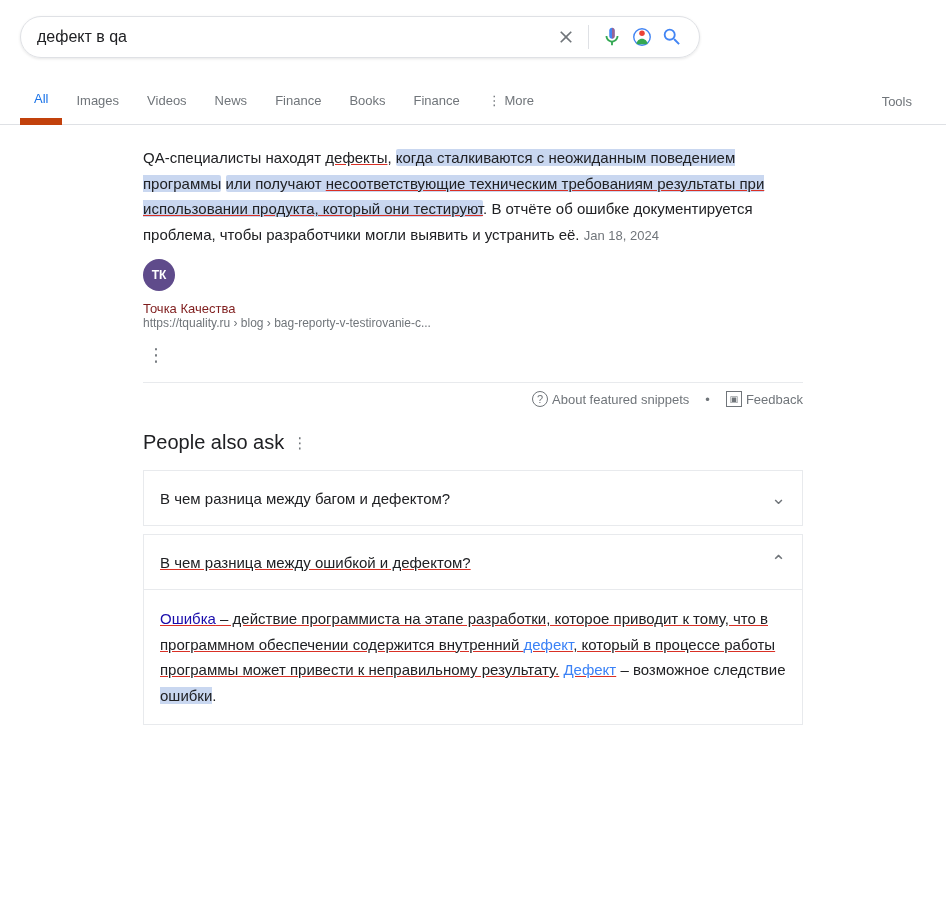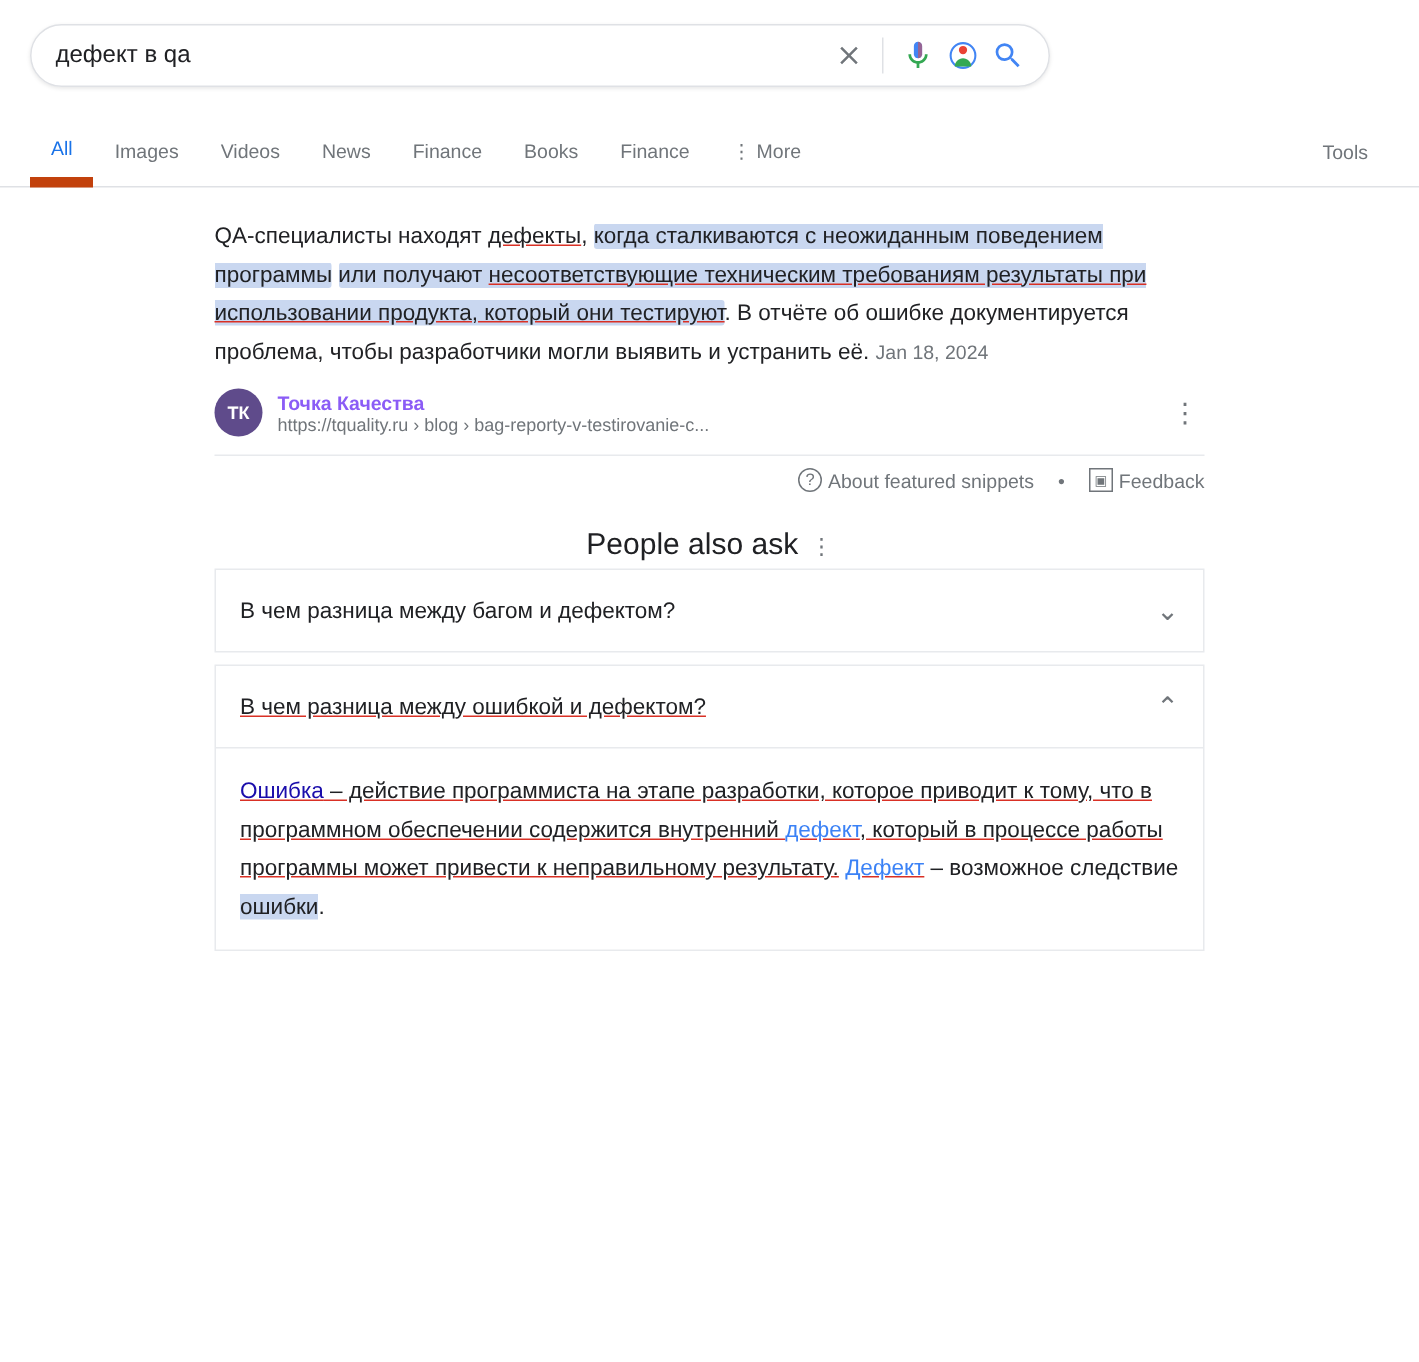--- a/index.html
+++ b/index.html
@@ -118,44 +118,45 @@
       border-radius: 2px;
     }
     .date-text {
       color: #70757a;
       font-size: 13px;
     }
 
     
     .source-block {
       display: flex;
-      align-items: center;
+      align-items: flex-start;
       margin-top: 12px;
       gap: 10px;
+      flex-direction: column;
     }
     .source-favicon {
       width: 32px;
       height: 32px;
       border-radius: 50%;
       background: #5f4b8b;
       display: flex;
       align-items: center;
       justify-content: center;
       color: #fff;
       font-size: 12px;
       font-weight: bold;
       flex-shrink: 0;
     }
     .source-info {
       flex: 1;
     }
     .source-name {
       font-size: 13px;
-      color: #8b5cf6;
-      font-weight: 700;
+      color: #7f1d1d;
+      font-weight: 400;
     }
     .source-url {
       font-size: 12px;
       color: #70757a;
     }
     .source-title {
       font-size: 18px;
       color: #1a0dab;
       cursor: pointer;
       text-decoration: none;
@@ -201,22 +202,21 @@
     }
 
     
     .paa-section {
       margin-top: 8px;
     }
     .paa-header {
       display: flex;
       align-items: center;
       gap: 8px;
-      margin-bottom: 4px;
-      justify-content: center;
+      margin-bottom: 16px;
     }
     .paa-title {
       font-size: 20px;
       font-weight: 400;
       color: #202124;
     }
     .paa-menu-btn {
       cursor: pointer;
       color: #70757a;
     }

